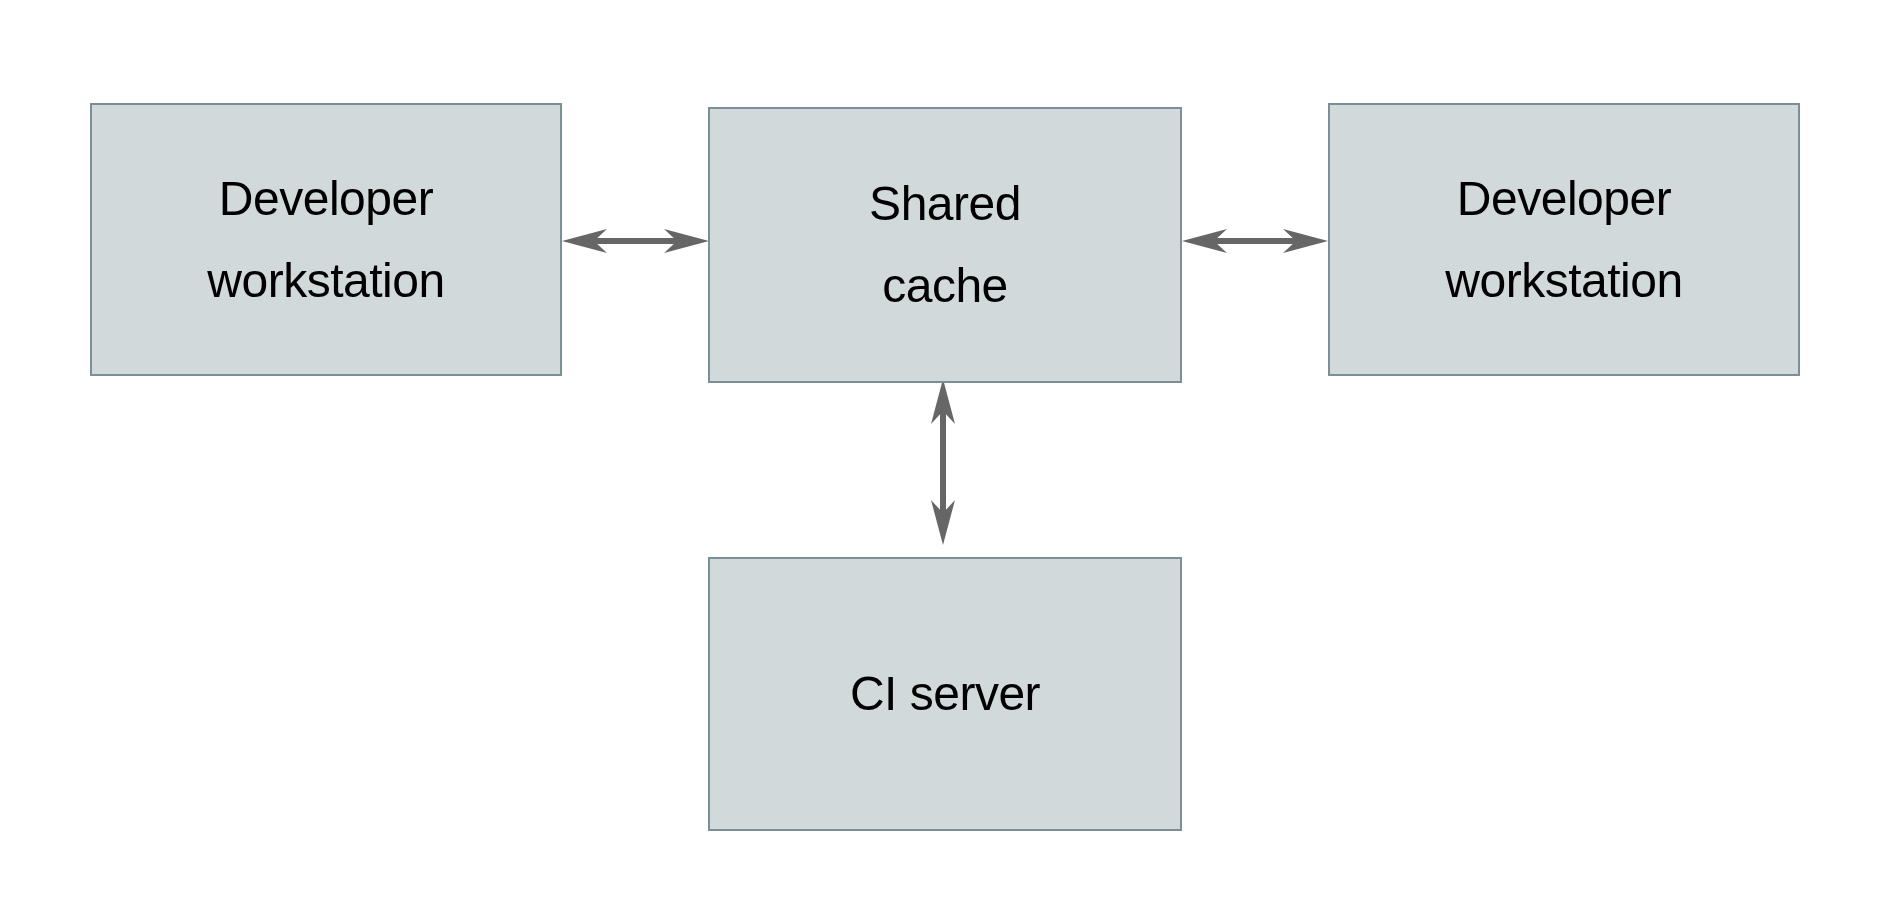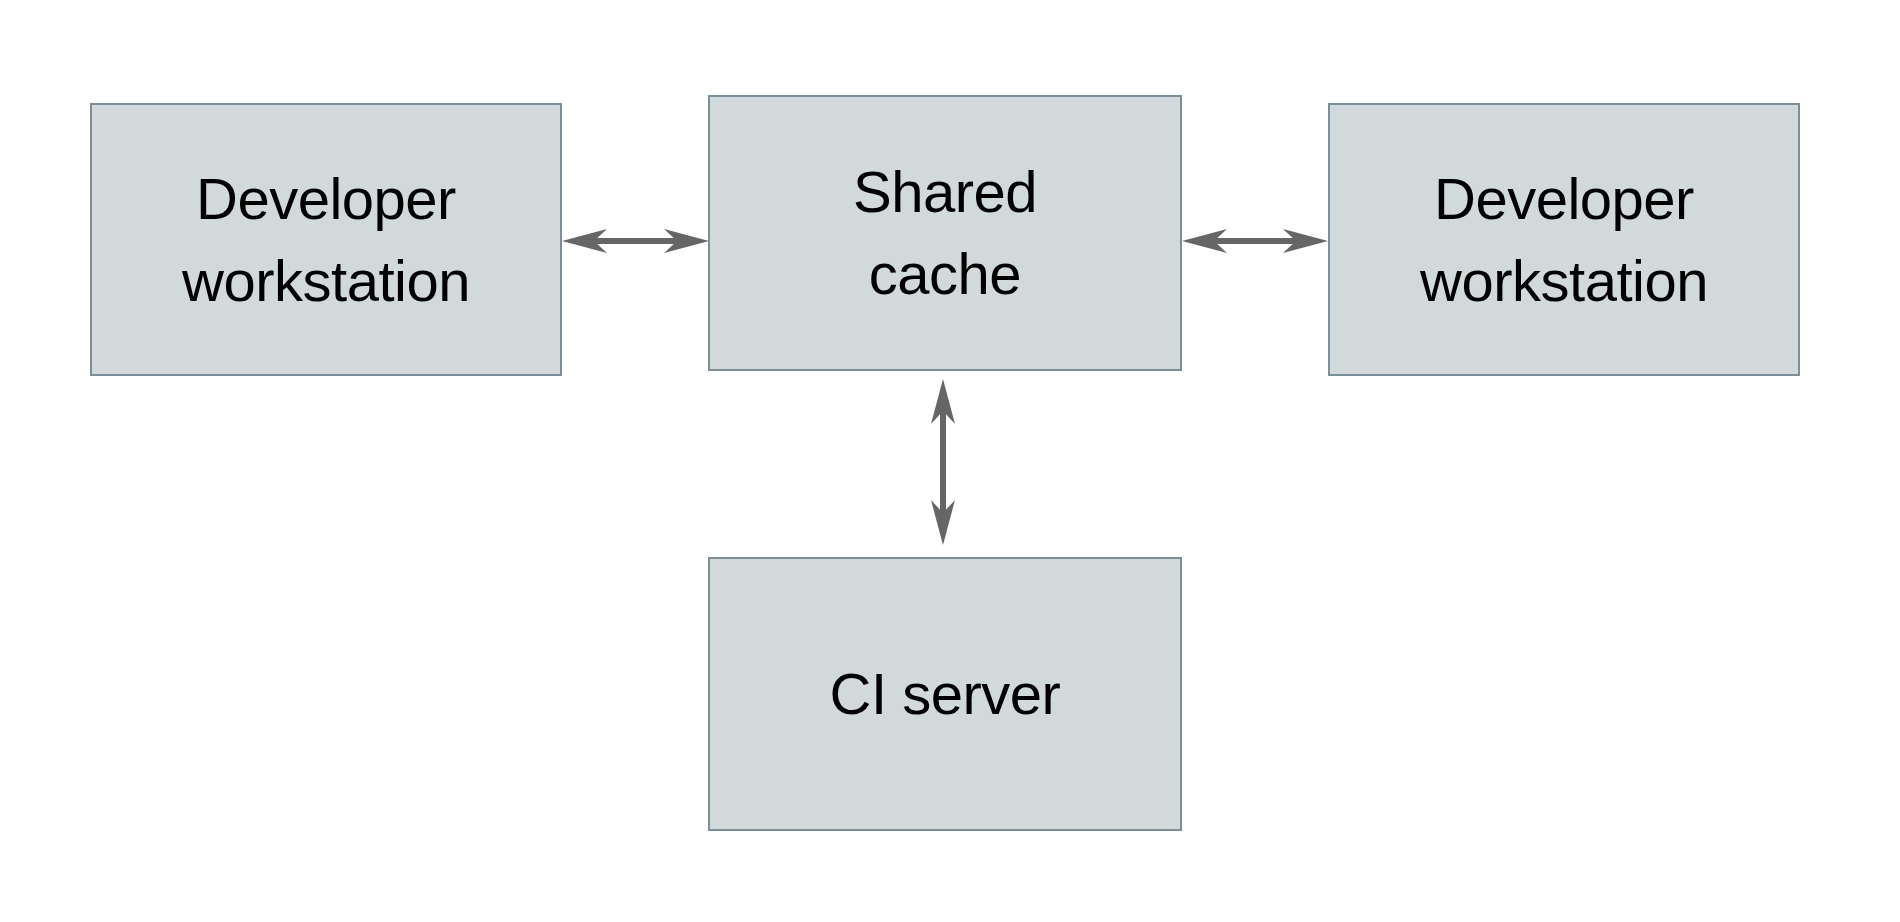--- a/index.html
+++ b/index.html
@@ -39,27 +39,27 @@
     box-sizing: border-box;
     background: var(--node-fill, #d2d9db);
     border: 2px solid var(--node-border, #7b8f98);
     display: flex;
     align-items: center;
     justify-content: center;
     text-align: center;
   }
   .node .label {
     white-space: pre-line;
-    font-size: 58px;
+    font-size: 48px;
     line-height: 82px;
     letter-spacing: -0.5px;
     color: var(--text, #000000);
   }
   .node-dev-left   { left:  90px; top: 103px; width: 472px; height: 273px; }
-  .node-cache      { left: 708px; top: 95px; width: 474px; height: 276px; }
+  .node-cache      { left: 708px; top: 107px; width: 474px; height: 276px; }
   .node-dev-right  { left: 1328px; top: 103px; width: 472px; height: 273px; }
   .node-ci         { left: 708px; top: 557px; width: 474px; height: 274px; }
 </style>
 </head>
 <body>
 
 <div class="canvas">
 
   <svg class="arrows" viewBox="0 0 1900 922" xmlns="http://www.w3.org/2000/svg" aria-hidden="true">
 

